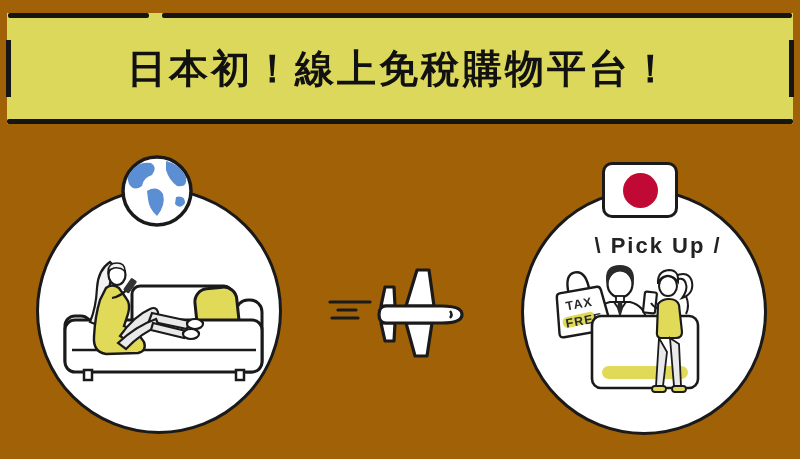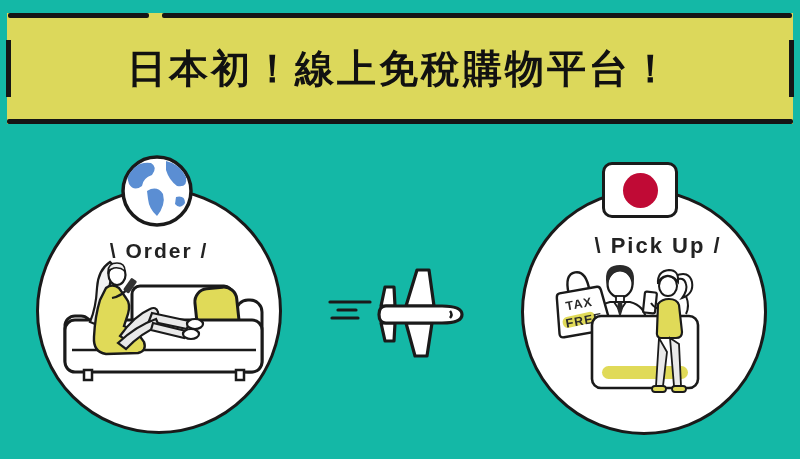--- a/index.html
+++ b/index.html
@@ -1,18 +1,18 @@
 <!DOCTYPE html>
 <html><head>
 <meta charset="utf-8">
 <style>
   * { margin:0; padding:0; box-sizing:border-box; }
   html,body { width:800px; height:459px; background:#ffffff; overflow:hidden;
               font-family:"Liberation Sans", sans-serif; }
-  .stage { position:relative; width:800px; height:459px; background:#14b8a6;padding-left:37px; }
+  .stage { position:relative; width:800px; height:459px; background:#a16207;padding-left:37px; }
 
   
   .banner { position:absolute; left:7px; top:13px; width:786px; height:111px;
             background:#dcd85b; }
   .bline { position:absolute; background:#151515; border-radius:2px; }
   .bline.top-a { left:1px; top:0; width:141px; height:5px; }
   .bline.top-b { left:155px; top:0; right:1px; height:5px; }
   .bline.bottom { left:0; bottom:0; right:0; height:5px; }
   .btick { position:absolute; background:#151515; width:5px; height:57px; top:27px; }
   .btick.left { left:-1px; } .btick.right { right:-1px; }
@@ -71,21 +71,20 @@
       </defs>
     <circle cx="38" cy="38" r="34" fill="#ffffff" stroke="#1a1a1a" stroke-width="3.5"></circle>
     <g clip-path="url(#gclip)" fill="#5b8ed3">
       <path d="M8 24 Q15 8 32 10 Q39 14 33 22 Q24 25 23 33 Q15 39 10 31 Z"></path>
       <path d="M28 38 Q38 32 44 41 Q47 52 38 63 Q30 56 29 46 Z"></path>
       <path d="M47 8 Q61 11 67 24 Q69 35 58 33 Q50 27 47 17 Z"></path>
       <path d="M57 44 Q66 42 66 50 Q61 57 56 51 Z"></path>
     </g>
   </svg>
 
-  <div class="step-label label-order">\ Order /</div>
 
   <svg class="scene-order" width="208" height="125" viewBox="0 0 208 125">
     <g stroke="#1a1a1a" fill="#ffffff">
       <rect x="72" y="28" width="100" height="55" rx="8" stroke-width="3"></rect>
       <line x1="148" y1="32" x2="148" y2="80" stroke-width="2.5"></line>
       <rect x="176" y="42" width="26" height="72" rx="12" stroke-width="3"></rect>
       <g transform="rotate(-6 156 54)">
         <rect x="136" y="30" width="42" height="48" rx="13" fill="#e0da58" stroke-width="3"></rect>
       </g>
       <rect x="5" y="58" width="26" height="54" rx="10" stroke-width="3"></rect>

